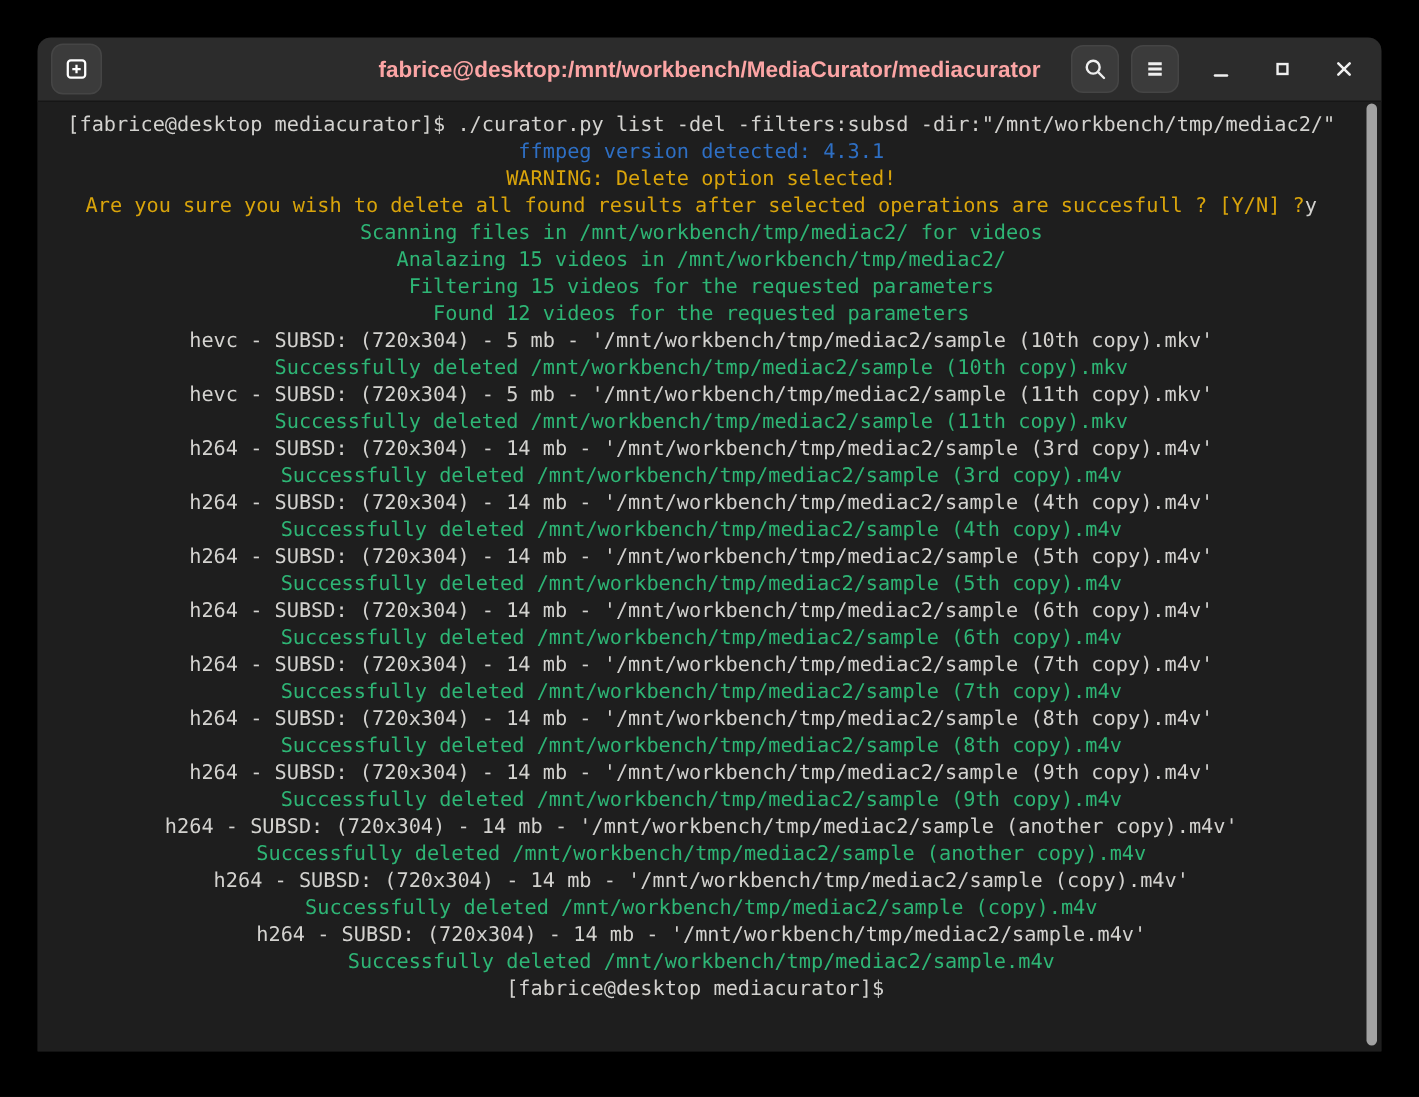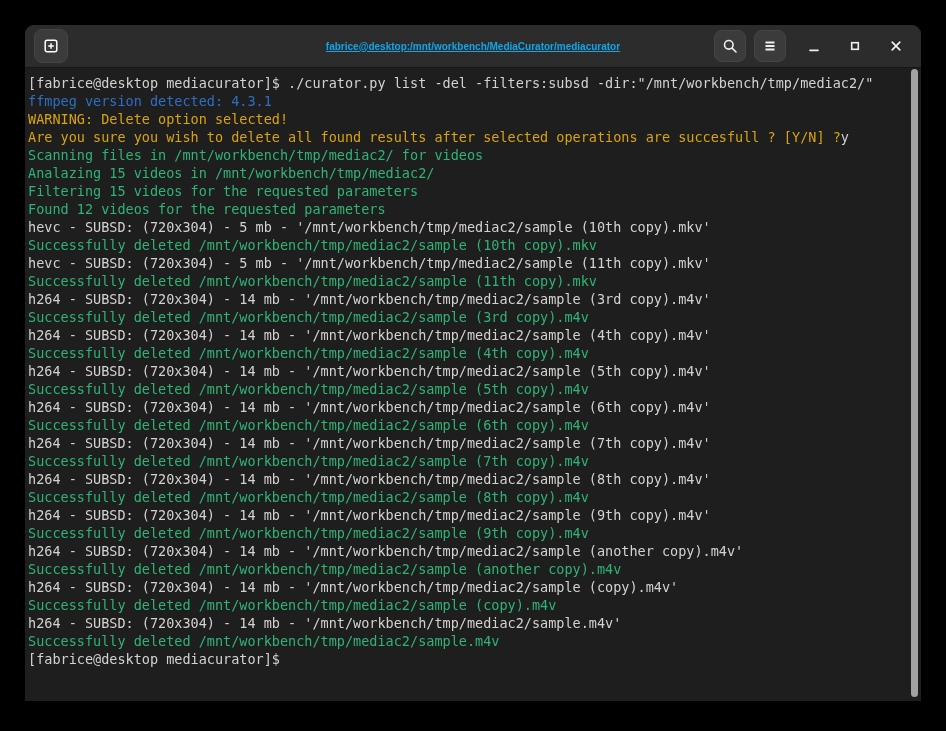--- a/index.html
+++ b/index.html
@@ -32,26 +32,25 @@
     background: #3b3b3b;
     border: 1px solid #454545;
     border-radius: 8px;
     display: flex; align-items: center; justify-content: center;
     padding: 0; cursor: pointer;
   }
   .title {
     position: absolute;
     left: 0; right: 0;
     text-align: center;
-    color: #0ea5e9;
-    font-size: 10px;
+    color: #fca5a5;
+    font-size: 15px;
     font-weight: bold;
     pointer-events: none;
     white-space: nowrap;
-    text-decoration: underline;
   }
   .tb-right {
     position: absolute;
     right: 12px; top: 0; bottom: 0;
     display: flex; align-items: center;
   }
   .sq-btn {
     width: 32px; height: 32px;
     background: #3b3b3b;
     border: 1px solid #454545;
@@ -73,21 +72,21 @@
     left: 0; right: 0; top: 43px; bottom: 0;
     background: #1e1e1e;
     padding: 6px 14px 0 3px;
     font-family: "DejaVu Sans Mono", monospace;
     font-size: 13.5px;
     line-height: 18px;
     white-space: pre;
     overflow: hidden;
     cursor: text;
   }
-  .line { height: 18px; }
+  .line { height: 18px; text-align: center; }
   .scrollbar {
     position: absolute;
     right: 3px; top: 44px; bottom: 4px;
     width: 7px;
   }
   .scrollbar .thumb {
     position: absolute;
     top: 0; bottom: 0; left: 0; right: 0;
     background: #a2a2a2;
     border-radius: 4px;

